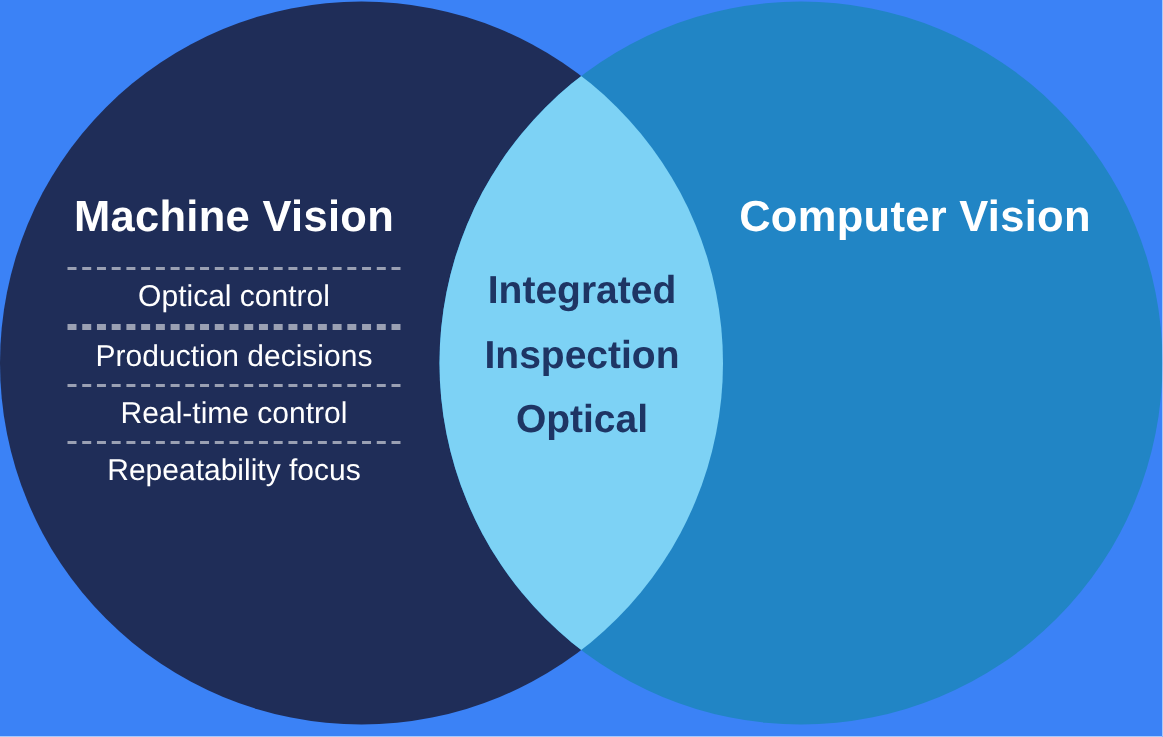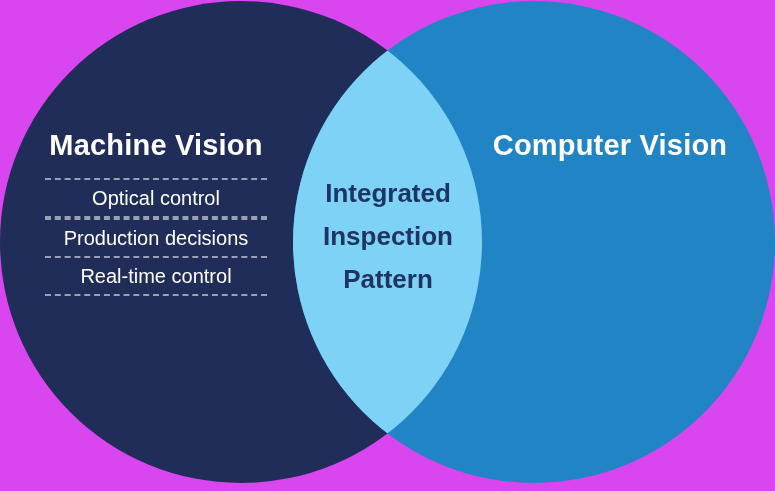--- a/index.html
+++ b/index.html
@@ -4,21 +4,21 @@
 <style>
   html, body {
     margin: 0;
     padding: 0;
     background: #ffffff;
   }
   .stage {
     position: relative;
     width: 775px;
     height: 491px;
-    background: #d946ef;
+    background: #3b82f6;
     overflow: hidden;
     font-family: "Liberation Sans", sans-serif;
   }
   .venn-svg {
     position: absolute;
     left: 0;
     top: 0;
     width: 775px;
     height: 491px;
   }
@@ -99,28 +99,29 @@
     <div class="col-title">Machine Vision</div>
     <div>
       <div class="vdiv"></div>
       <div class="vitem">Optical control</div>
       <div class="vdiv"></div>
       <div class="vdiv"></div>
       <div class="vitem">Production decisions</div>
       <div class="vdiv"></div>
       <div class="vitem">Real-time control</div>
       <div class="vdiv"></div>
+      <div class="vitem">Repeatability focus</div>
     </div>
   </div>
 
   <div class="col col-computer">
     <div class="col-title">Computer Vision</div>
   </div>
 
   <div class="center-col">
     <div>
       <div class="center-title-line">Integrated</div>
       <div class="center-title-line">Inspection</div>
-      <div class="center-title-line">Pattern</div>
+      <div class="center-title-line">Optical</div>
     </div>
   </div>
 
 </div>
 
 </body></html>

